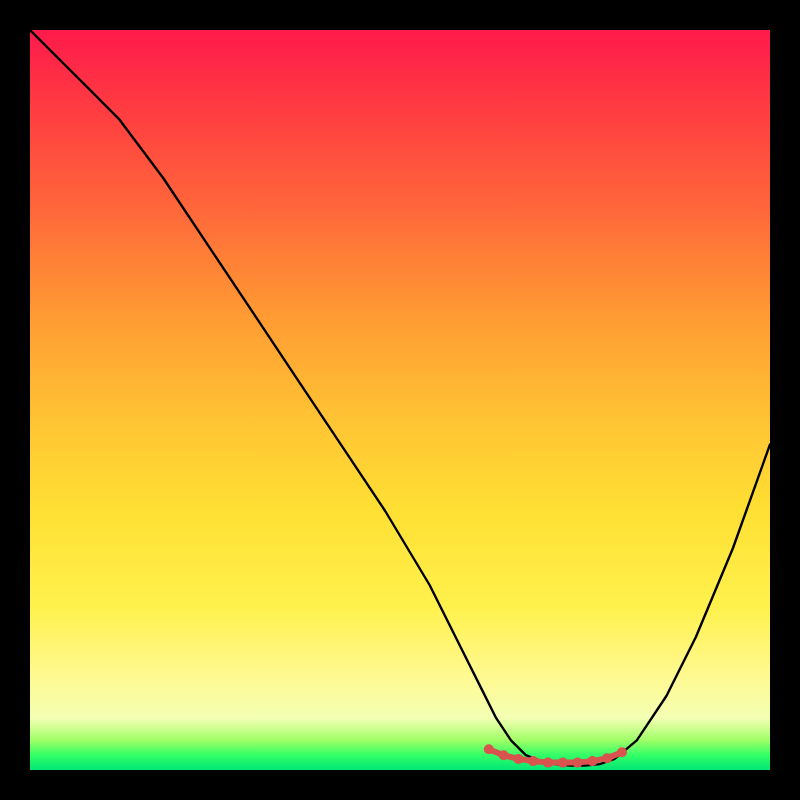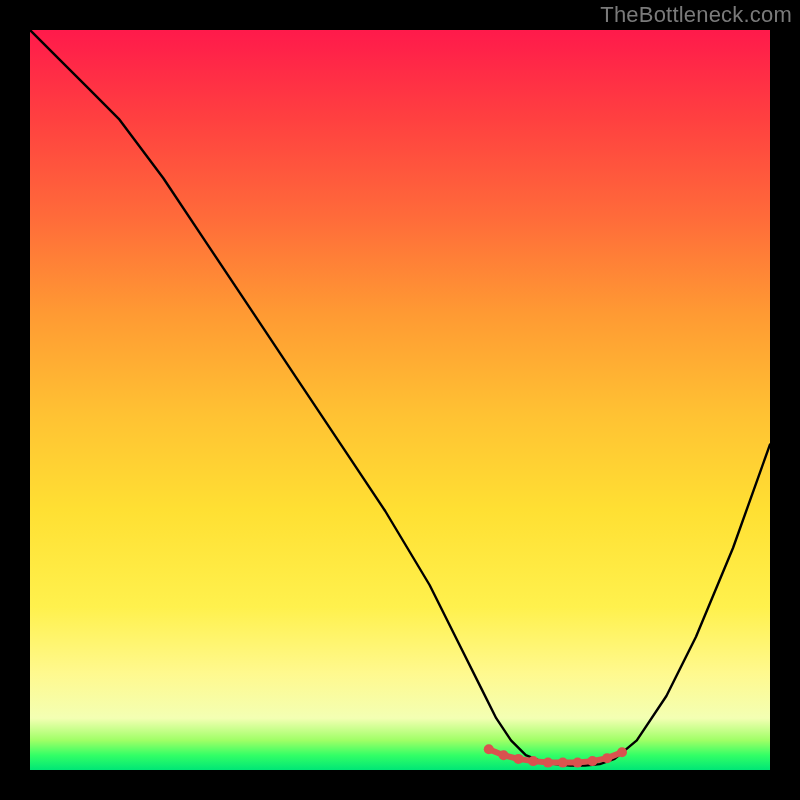--- a/index.html
+++ b/index.html
@@ -55,21 +55,20 @@
     font-size: 22px;
     color: #7a7a7a;
     letter-spacing: 0.2px;
     user-select: none;
   }
 </style>
 </head>
 <body>
 
 <div class="frame">
-  <div class="watermark">TheBottleneck.com</div>
 
   <div class="plot">
     <svg class="curve" viewBox="0 0 740 740" preserveAspectRatio="none">
       <path id="curve-path" fill="none" stroke="#000000" stroke-width="2.4" stroke-linecap="round" stroke-linejoin="round" d="M0.00 0.00 L29.60 29.60 L59.20 59.20 L88.80 88.80 L133.20 148.00 L177.60 214.60 L222.00 281.20 L266.40 347.80 L310.80 414.40 L355.20 481.00 L399.60 555.00 L429.20 614.20 L451.40 658.60 L466.20 688.20 L481.00 710.40 L495.80 725.20 L510.60 731.12 L525.40 734.08 L540.20 735.56 L555.00 735.56 L569.80 734.08 L584.60 728.90 L606.80 710.40 L636.40 666.00 L666.00 606.80 L703.00 518.00 L740.00 414.40"></path>
       <g id="marker-group">
           <path d="M458.80 719.28 L473.60 725.20 L488.40 728.90 L503.20 731.12 L518.00 732.60 L532.80 732.60 L547.60 732.60 L562.40 731.12 L577.20 728.16 L592.00 722.24" fill="none" stroke="#d9534f" stroke-width="6" stroke-linecap="round" stroke-linejoin="round"></path>
           <circle cx="458.80" cy="719.28" r="5" fill="#d9534f"></circle>
           <circle cx="473.60" cy="725.20" r="5" fill="#d9534f"></circle>
           <circle cx="488.40" cy="728.90" r="5" fill="#d9534f"></circle>
           <circle cx="503.20" cy="731.12" r="5" fill="#d9534f"></circle>

